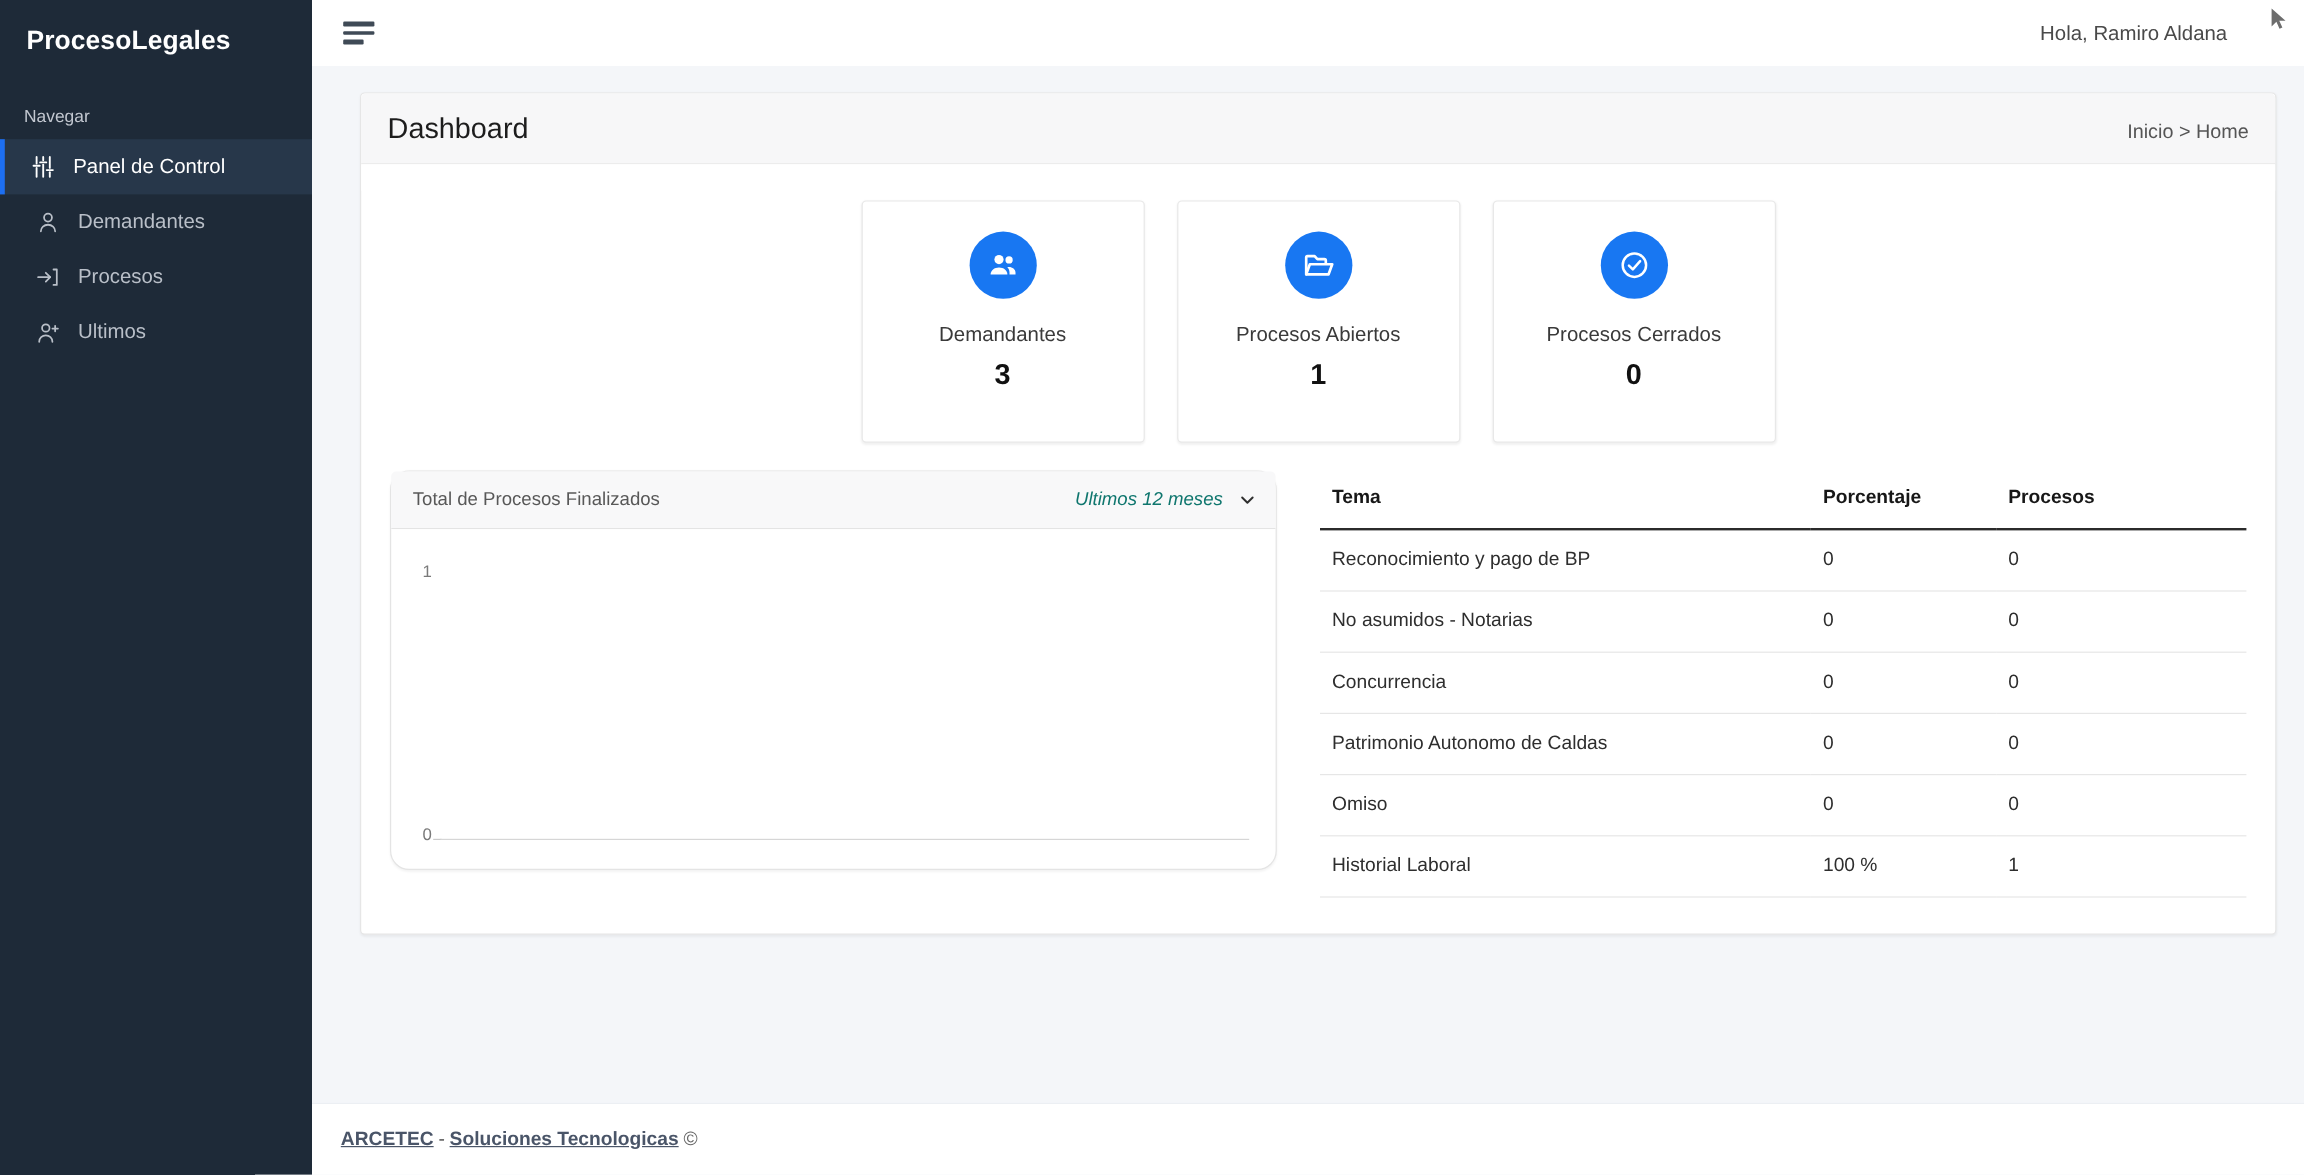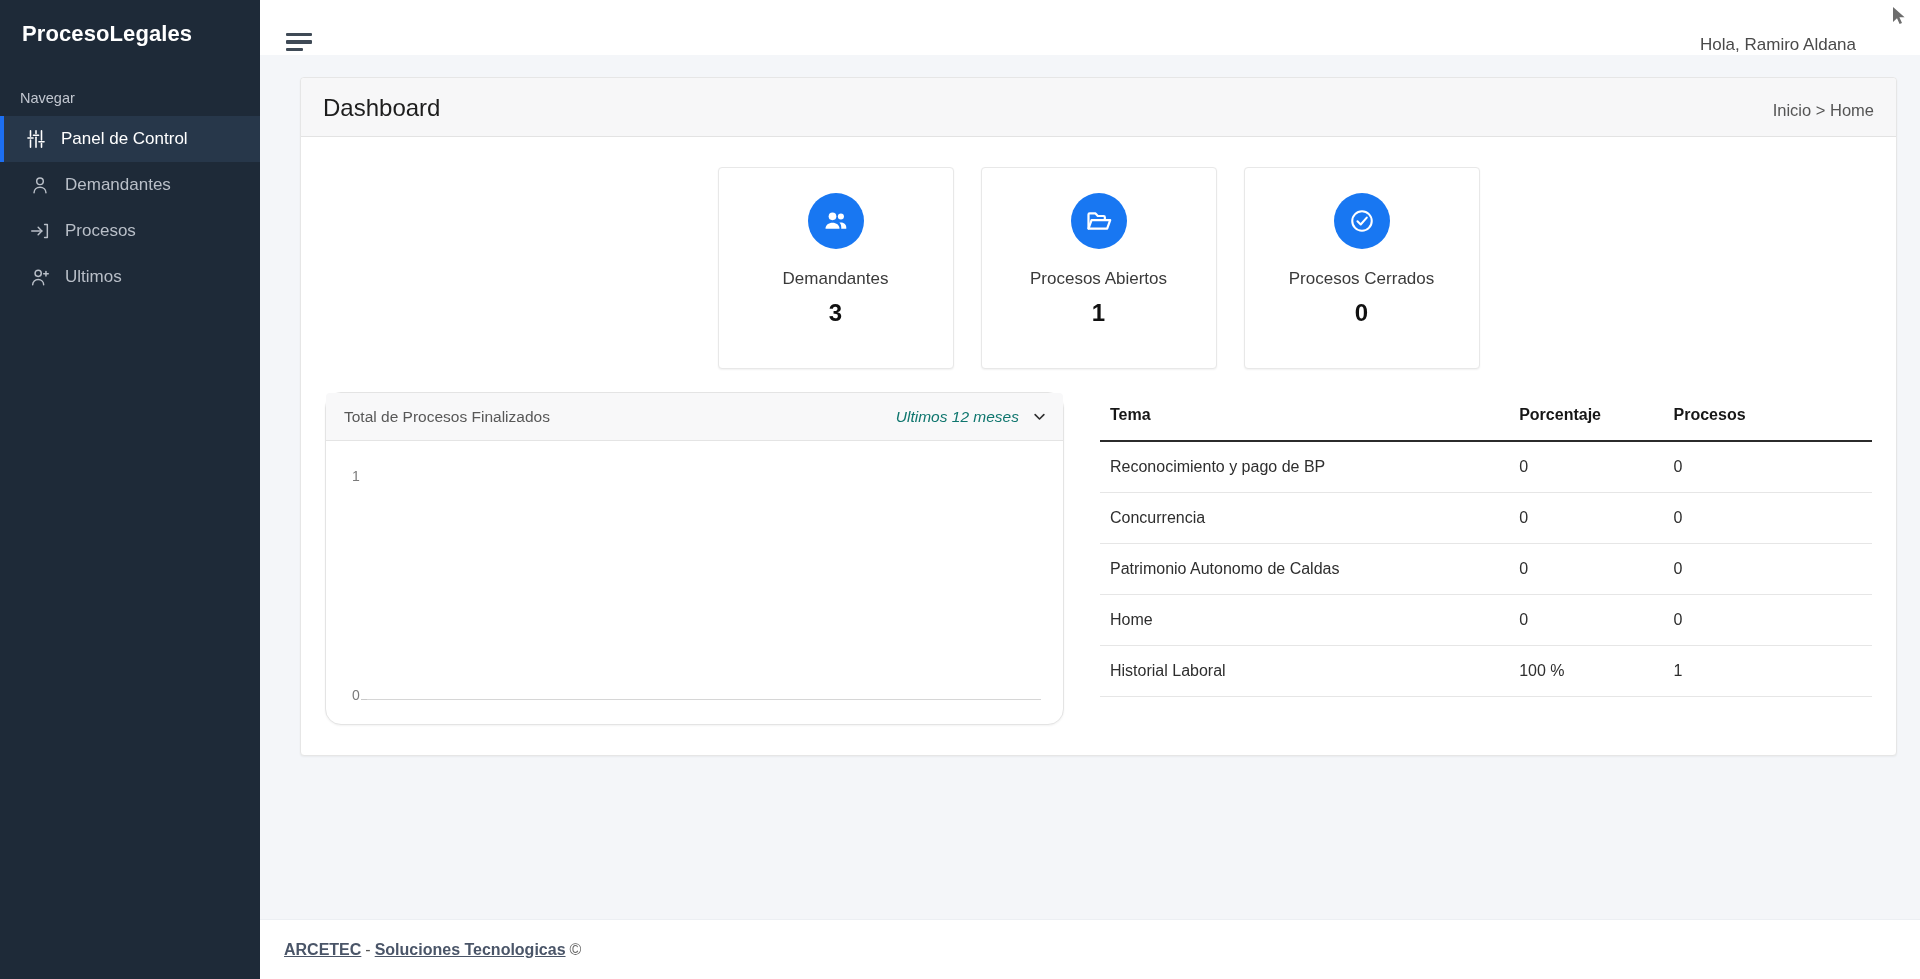--- a/index.html
+++ b/index.html
@@ -39,21 +39,21 @@
   }
   .nav-item .ico { width: 22px; height: 22px; display: block; flex: 0 0 22px; }
   .nav-item svg { display: block; }
 
   
   #right { flex: 1; height: 979px; display: flex; flex-direction: column; min-width: 0; }
 
   
   #topbar {
     height: 55px; background: #ffffff; flex: 0 0 55px;
-    display: flex; align-items: flex-end; justify-content: space-between;
+    display: flex; align-items: center; justify-content: space-between;
     padding: 0 30px 0 26px; position: relative; gap: 48px;
   }
   #hamburger { width: 30px; cursor: pointer; padding: 4px 0; }
   #hamburger span {
     display: block; height: 3.5px; background: #3f4a56;
     border-radius: 1px; margin-bottom: 4px;
   }
   #hamburger span:nth-child(1) { width: 26px; }
   #hamburger span:nth-child(2) { width: 26px; }
   #hamburger span:nth-child(3) { width: 17px; margin-bottom: 0; }
@@ -318,31 +318,36 @@
                   <th class="c-proc">Procesos</th>
                 </tr>
               </thead>
               <tbody>
                 <tr>
                   <td class="c-tema">Reconocimiento y pago de BP</td>
                   <td class="c-pct">0</td>
                   <td class="c-proc">0</td>
                 </tr>
                 <tr>
+                  <td class="c-tema">No asumidos - Notarias</td>
+                  <td class="c-pct">0</td>
+                  <td class="c-proc">0</td>
+                </tr>
+                <tr>
                   <td class="c-tema">Concurrencia</td>
                   <td class="c-pct">0</td>
                   <td class="c-proc">0</td>
                 </tr>
                 <tr>
                   <td class="c-tema">Patrimonio Autonomo de Caldas</td>
                   <td class="c-pct">0</td>
                   <td class="c-proc">0</td>
                 </tr>
                 <tr>
-                  <td class="c-tema">Home</td>
+                  <td class="c-tema">Omiso</td>
                   <td class="c-pct">0</td>
                   <td class="c-proc">0</td>
                 </tr>
                 <tr>
                   <td class="c-tema">Historial Laboral</td>
                   <td class="c-pct">100 %</td>
                   <td class="c-proc">1</td>
                 </tr>
               </tbody>
             </table>

